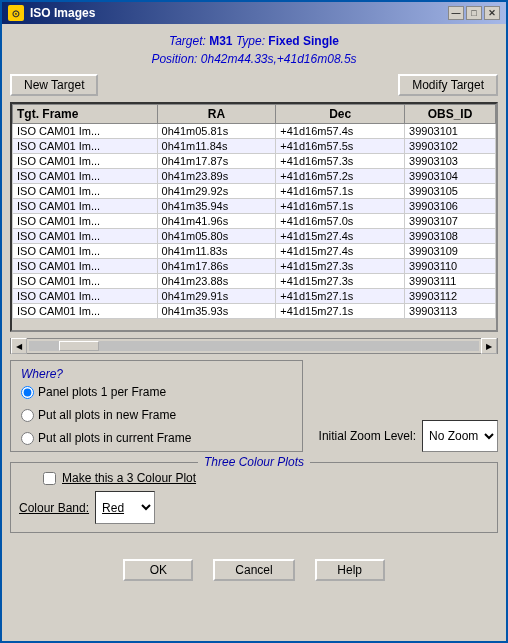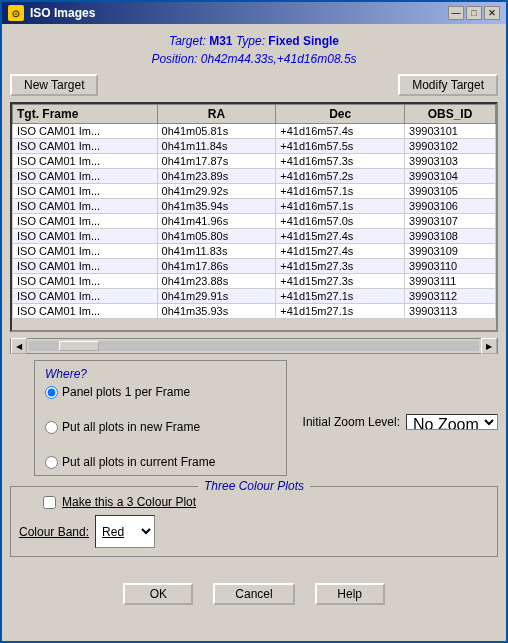--- a/index.html
+++ b/index.html
@@ -205,21 +205,21 @@
     .where-label {
       font-size: 12px;
       color: #0000aa;
       font-style: italic;
       margin-bottom: 4px;
     }
 
     .radio-group {
       display: flex;
       flex-direction: column;
-      gap: 21px;
+      gap: 9px;
     }
 
     .radio-item {
       display: flex;
       align-items: center;
       gap: 4px;
       font-size: 12px;
     }
 
     .radio-item input[type="radio"] {
@@ -228,22 +228,22 @@
 
     .zoom-section {
       display: flex;
       align-items: center;
       gap: 6px;
       margin-top: 8px;
       font-size: 12px;
     }
 
     .zoom-select {
-      height: 16px;
-      font-size: 16px;
+      height: 32px;
+      font-size: 12px;
       background: white;
       border: 1px inset #888;
       padding: 0 2px;
     }
 
     .three-colour-section {
       border: 1px solid #888;
       padding: 8px;
       background: #d4d0c8;
       position: relative;
@@ -440,21 +440,21 @@
     </div>
 
     <div class="horizontal-scroll">
       <div class="h-scroll-btn">◀</div>
       <div class="h-scroll-track">
         <div class="h-scroll-thumb"></div>
       </div>
       <div class="h-scroll-btn">▶</div>
     </div>
 
-    <div style="display:flex; gap:16px; align-items:center;margin-left:24px;">
+    <div style="display:flex; gap:16px; align-items:flex-end;">
       <div style="border:1px solid #888; padding:6px 10px; background:#d4d0c8; flex:1;">
         <div class="where-label">Where?</div>
         <div class="radio-group">
           <label class="radio-item">
             <input type="radio" name="where" checked="" style="">
             <span>Panel plots 1 per Frame</span>
           </label>
           <label class="radio-item">
             <input type="radio" name="where" style="">
             <span>Put all plots in new Frame</span>

